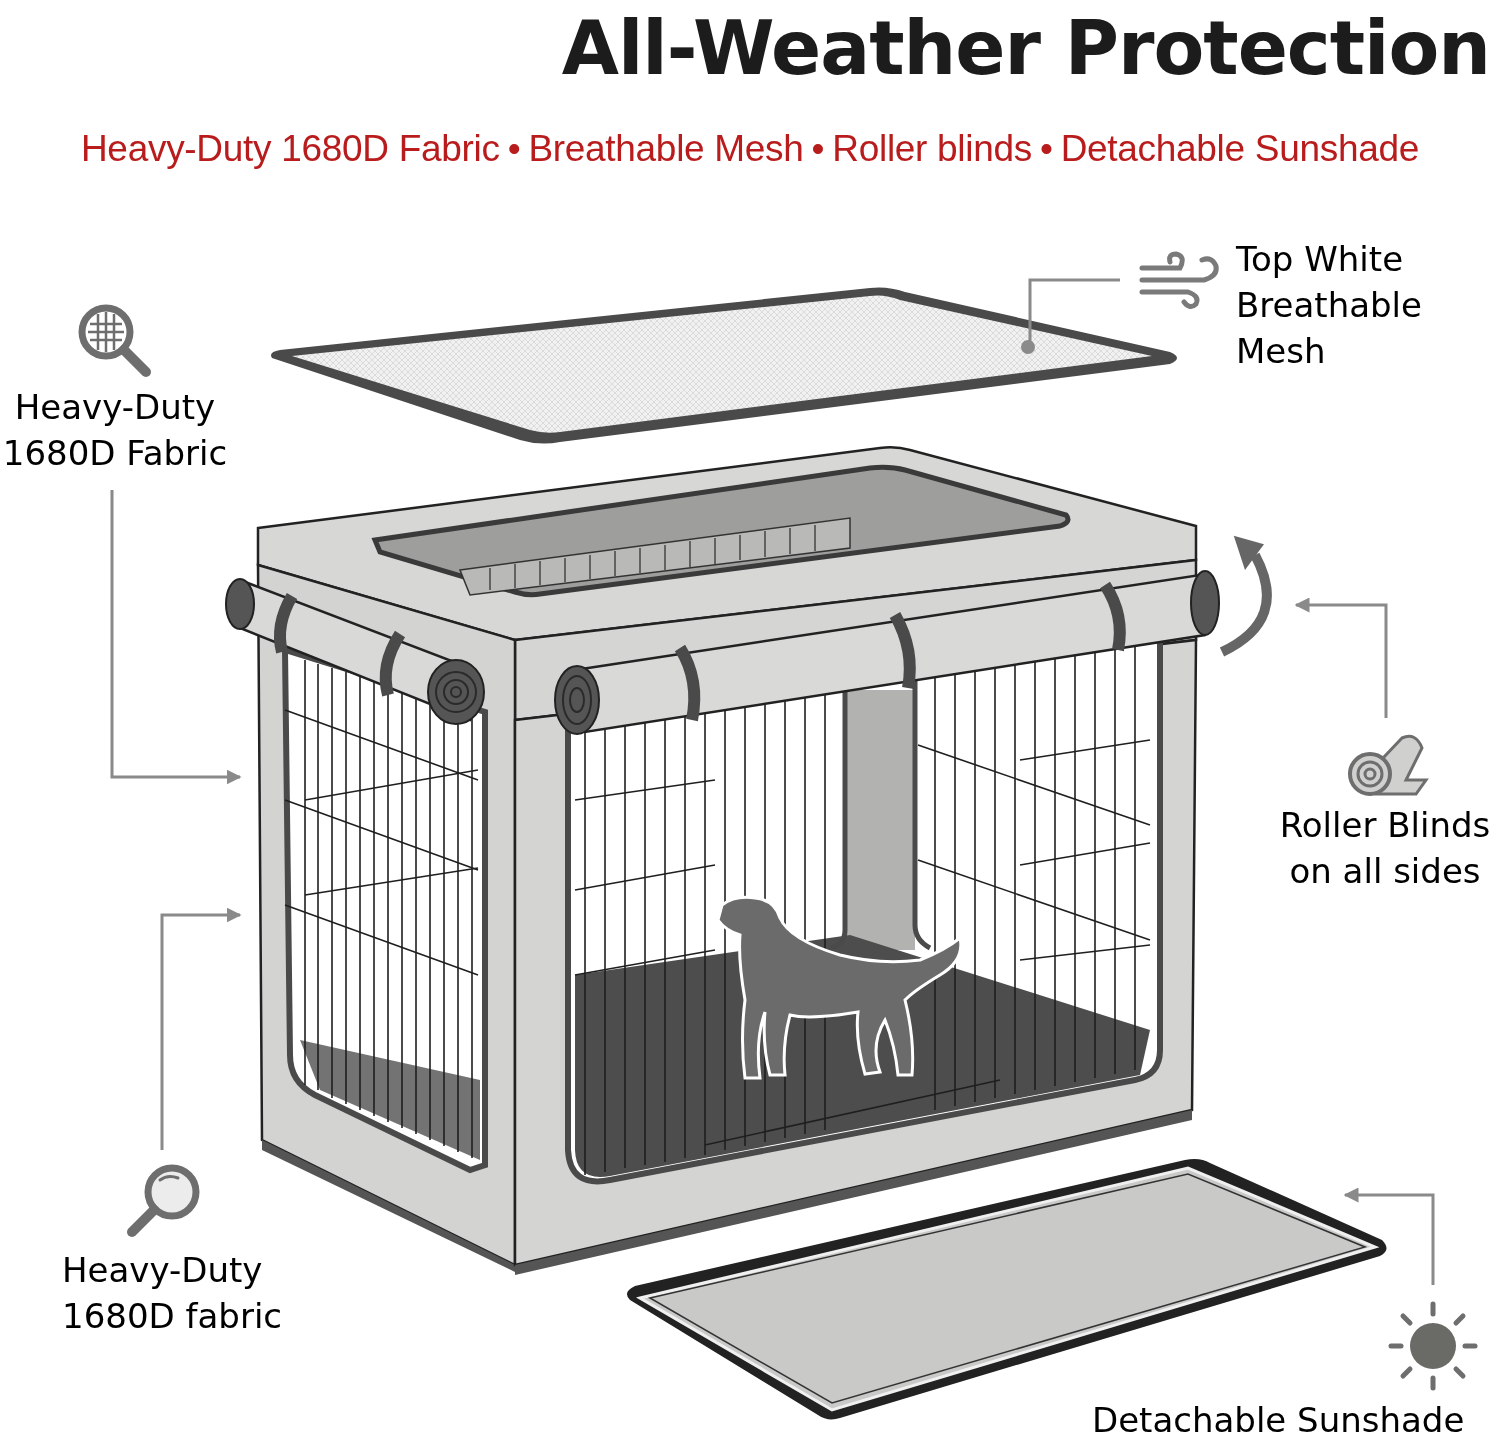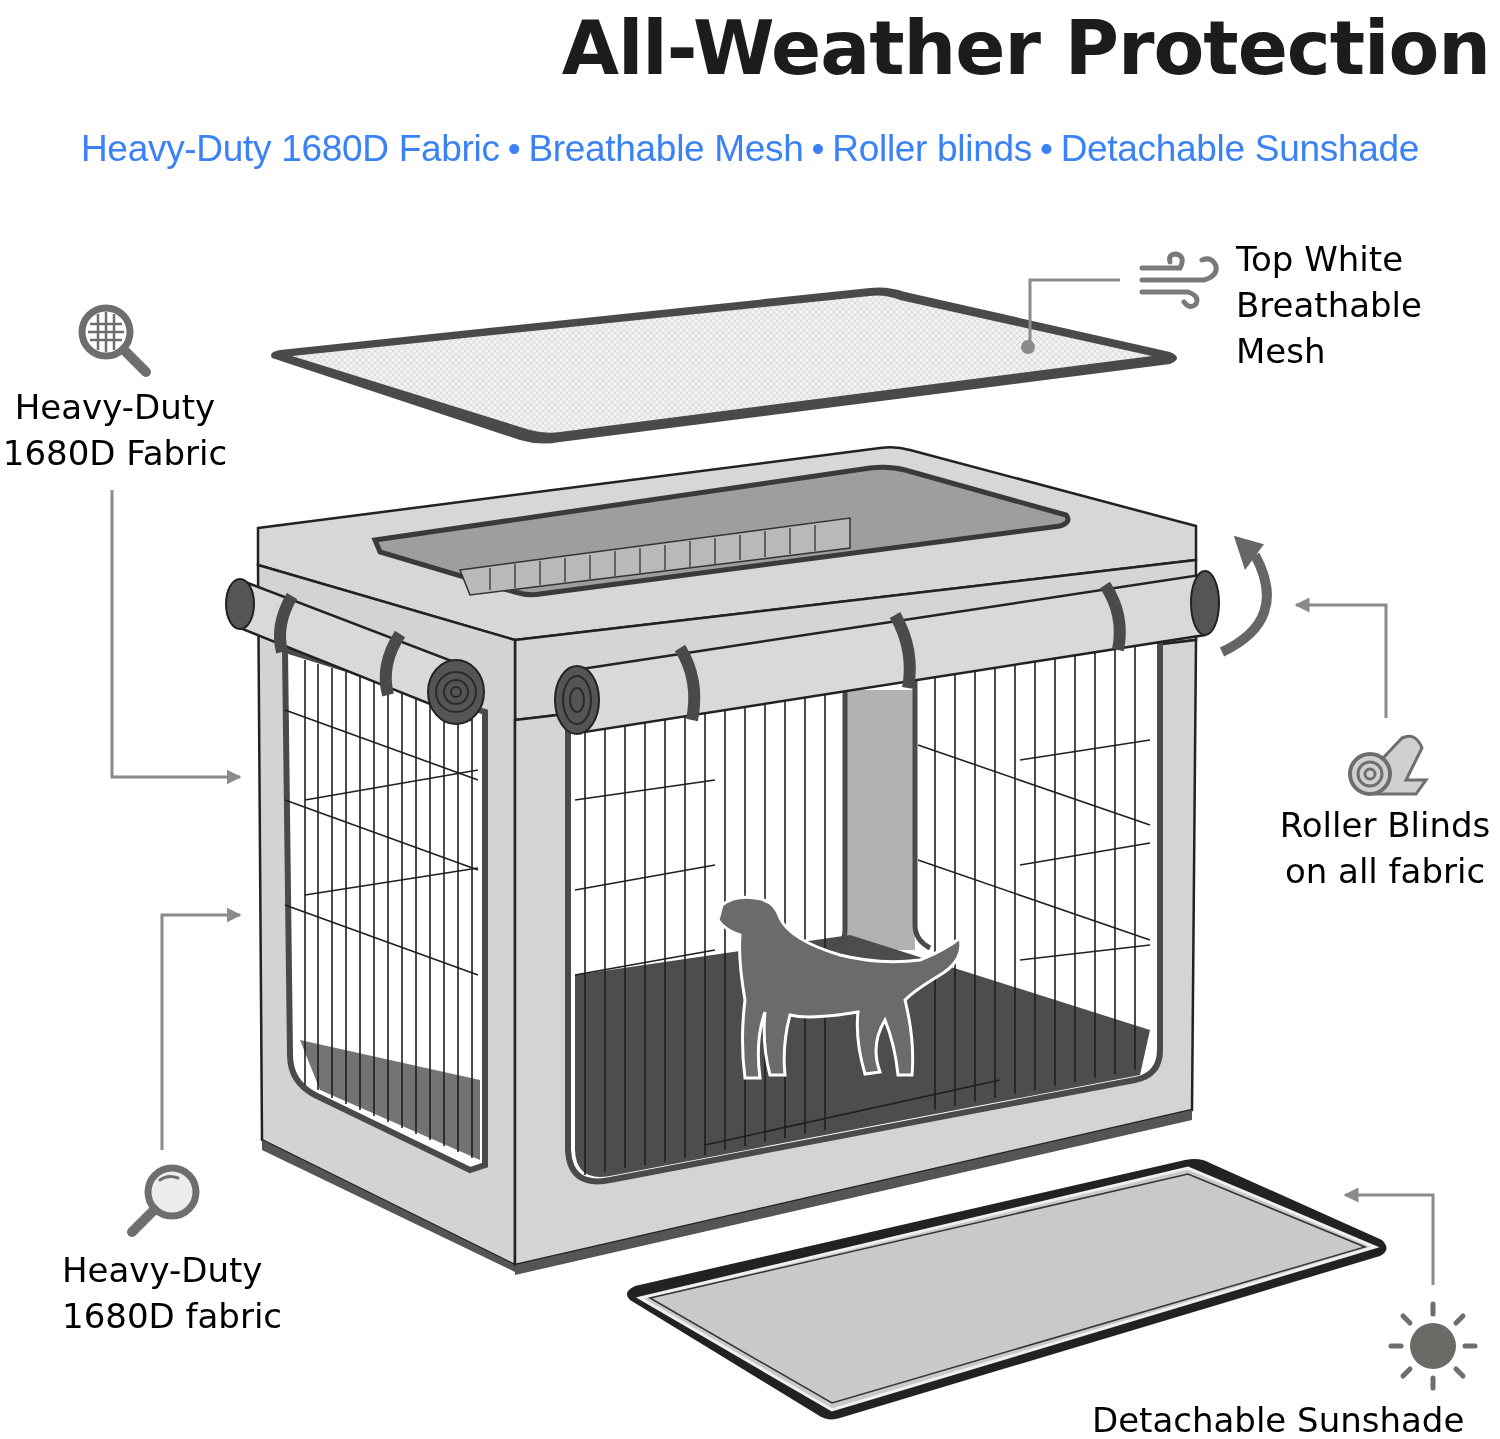--- a/index.html
+++ b/index.html
@@ -1,18 +1,18 @@
 <!DOCTYPE html>
 <html><head>
 <meta charset="utf-8">
 <style>
   html, body { margin:0; padding:0; background:#ffffff; }
   body { width:1500px; height:1439px; position:relative; overflow:hidden; font-family:"Liberation Sans", sans-serif; color:#1a1a1a; }
   .title { position:absolute; left:0; top:0; width:1490px; text-align:right; font-family:"DejaVu Sans", sans-serif; font-weight:bold; font-size:74px; line-height:96px; letter-spacing:-1px; color:#1c1c1c; }
-  .subtitle { position:absolute; left:0; top:126px; width:1500px; text-align:center; font-family:"Liberation Sans", sans-serif; font-size:37px; line-height:46px; color:#3b82f6; letter-spacing:-0.3px; }
+  .subtitle { position:absolute; left:0; top:126px; width:1500px; text-align:center; font-family:"Liberation Sans", sans-serif; font-size:37px; line-height:46px; color:#b91c1c; letter-spacing:-0.3px; }
   .subtitle .sep { padding:0 8px; }
   .callout { position:absolute; font-family:"DejaVu Sans", sans-serif; font-size:34px; line-height:46px; color:#000000; }
   .callout span { display:block; }
   .art { position:absolute; left:0; top:0; }
   .icon { position:absolute; }
 </style>
 </head>
 <body>
 
 <div class="title">All-Weather Protection</div>
@@ -234,21 +234,21 @@
   <span>Mesh</span>
 </div>
 
 <div class="callout" style="left:0;top:384px;width:230px;text-align:center;">
   <span>Heavy-Duty</span>
   <span>1680D Fabric</span>
 </div>
 
 <div class="callout" style="left:1270px;top:802px;width:230px;text-align:center;">
   <span>Roller Blinds</span>
-  <span>on all fabric</span>
+  <span>on all sides</span>
 </div>
 
 <div class="callout" style="left:62px;top:1247px;">
   <span>Heavy-Duty</span>
   <span>1680D fabric</span>
 </div>
 
 <div class="callout" style="left:1092px;top:1397px;">
   <span>Detachable Sunshade</span>
 </div>

